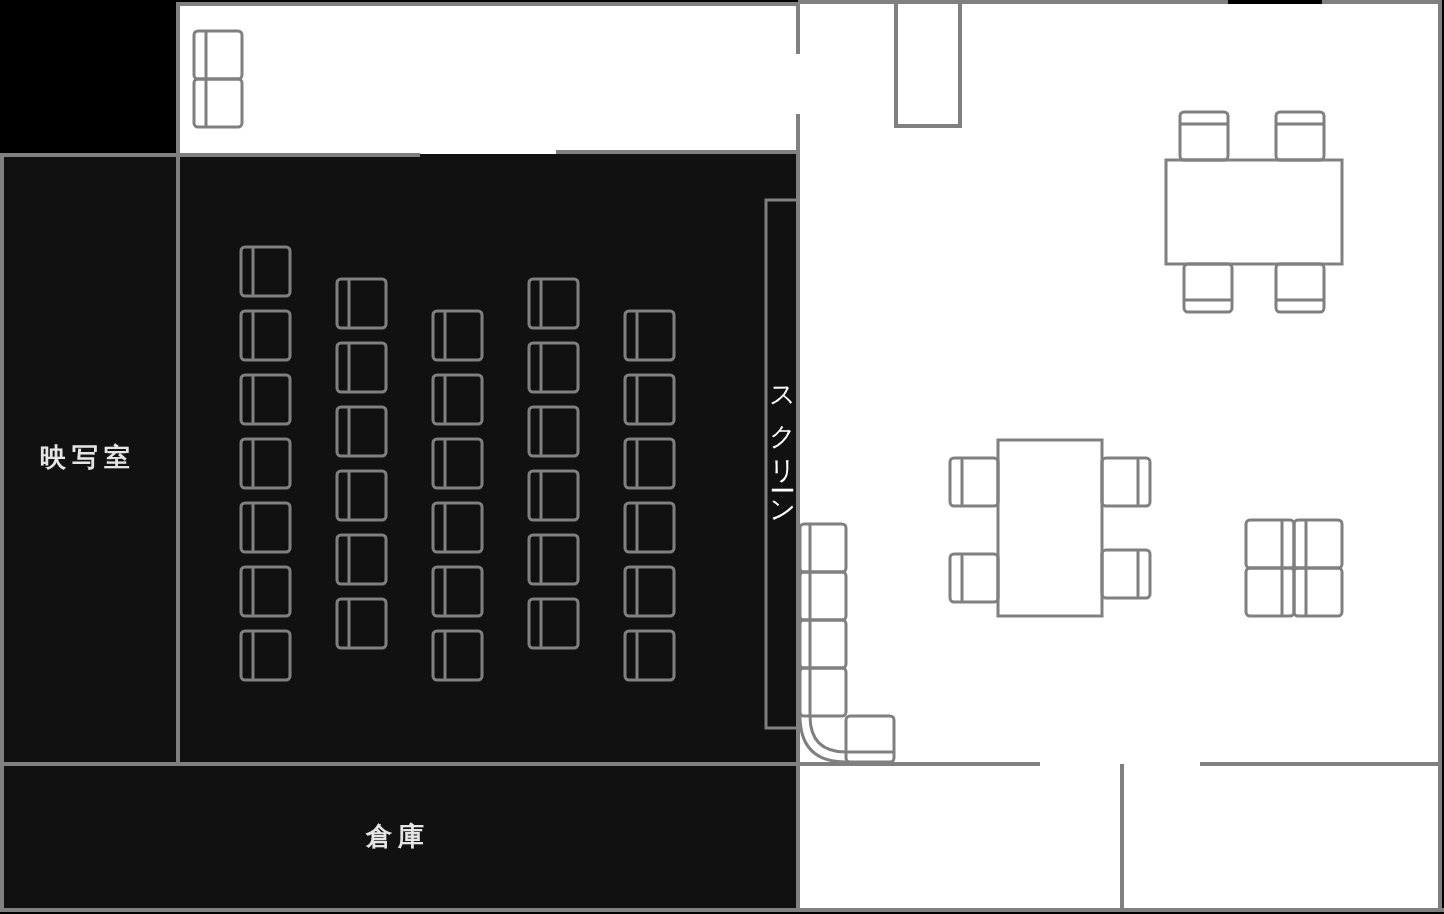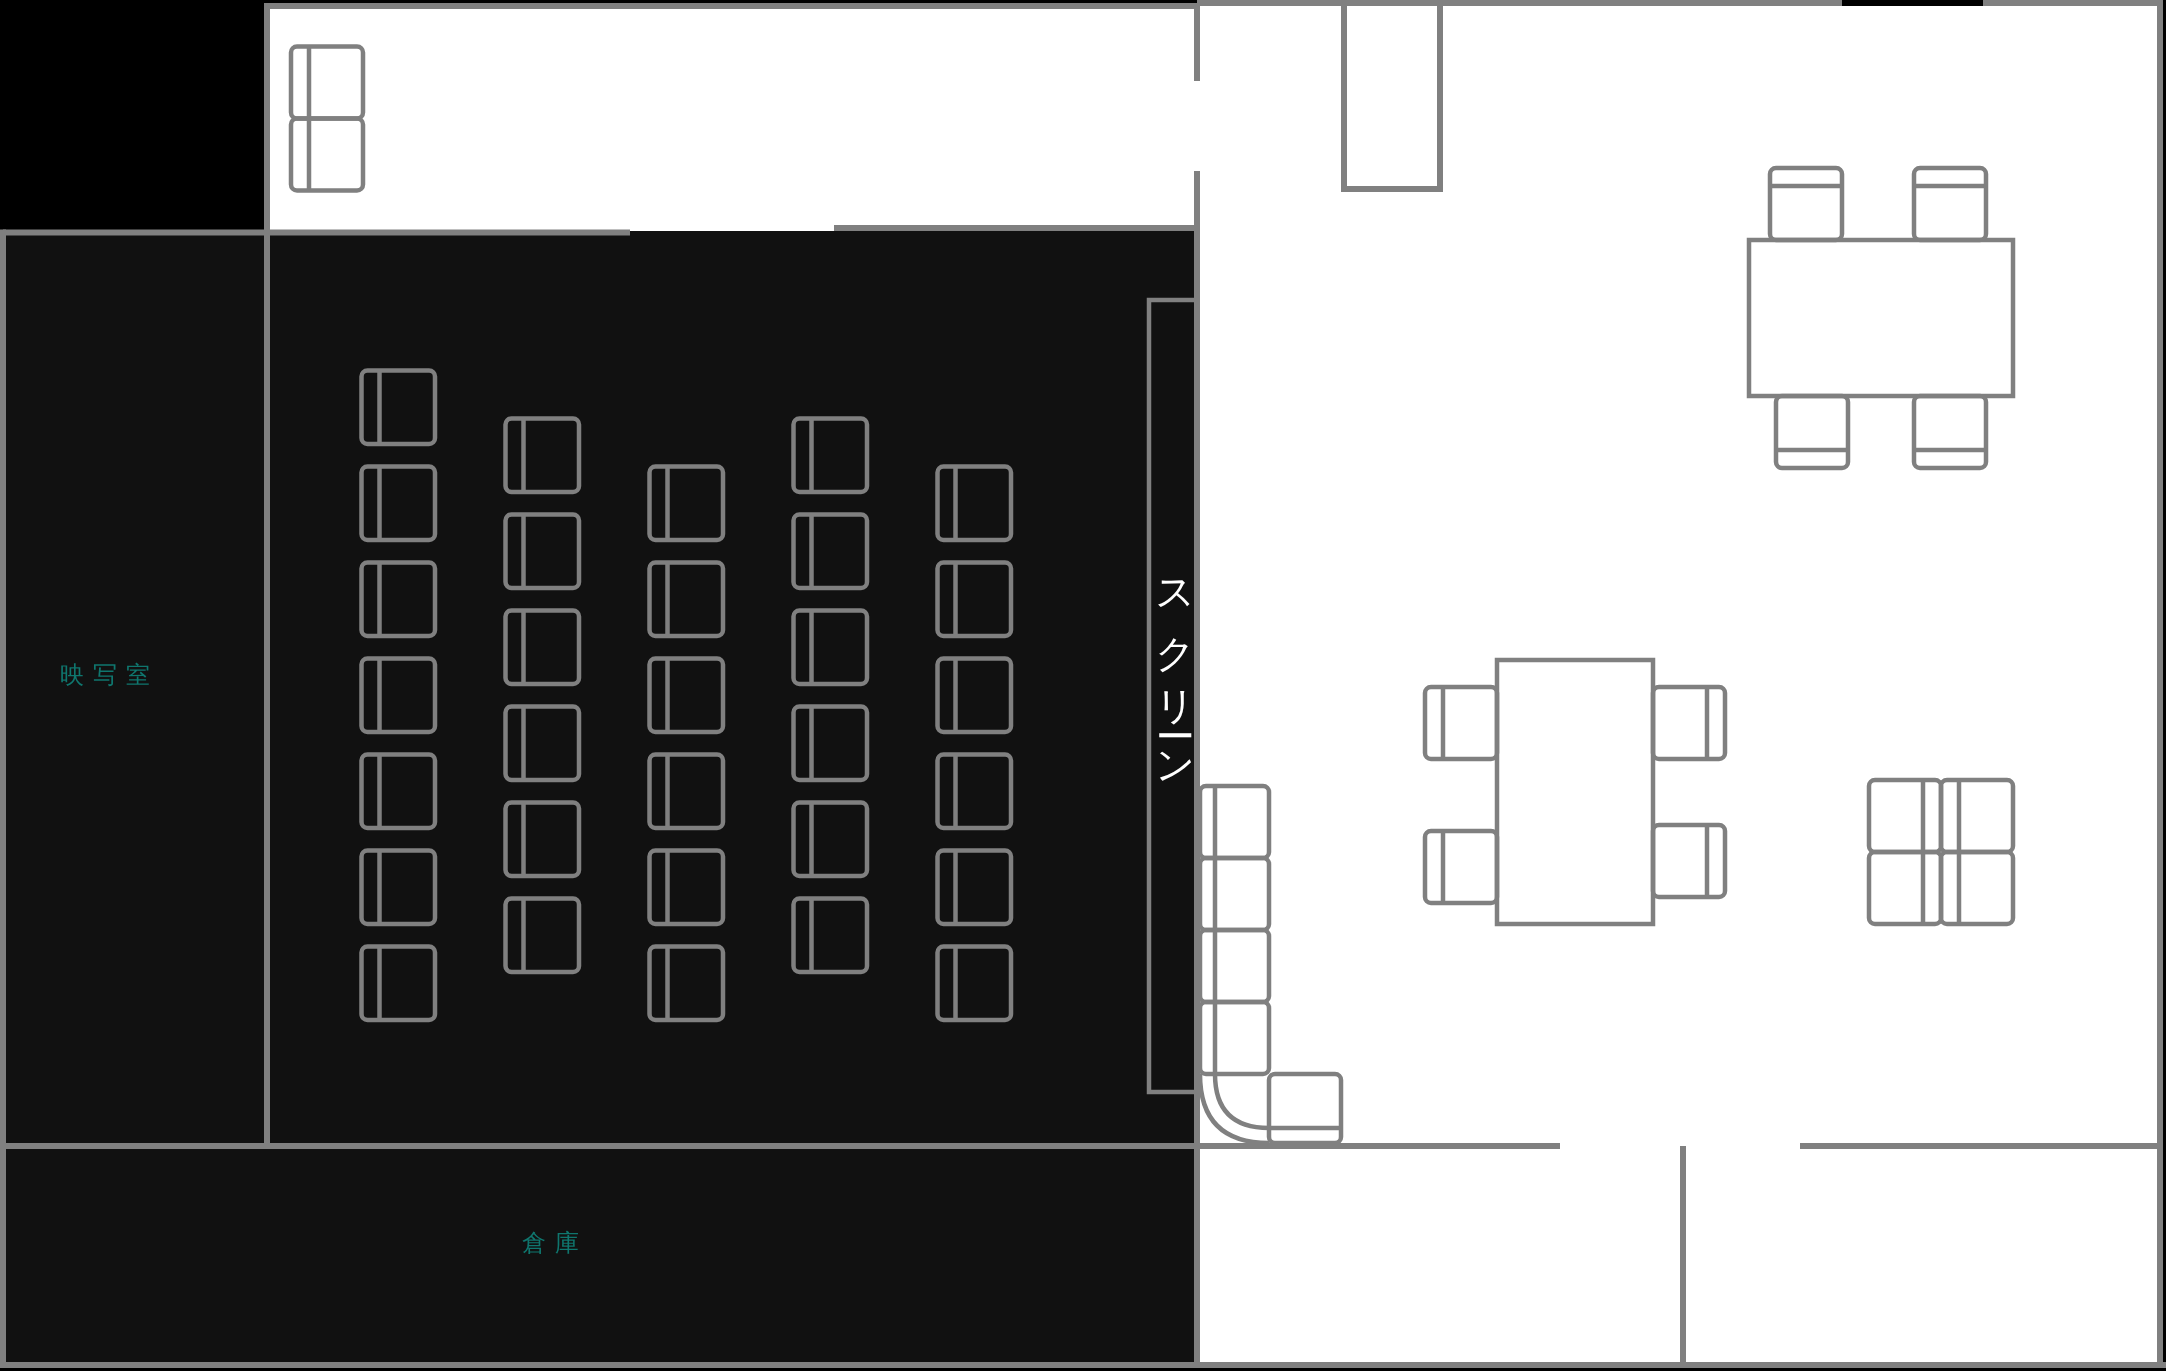--- a/index.html
+++ b/index.html
@@ -1,20 +1,20 @@
 <!DOCTYPE html>
 <html><head>
 <meta charset="utf-8">
 <style>
   html, body { margin: 0; padding: 0; background: #000; }
   body { width: 1444px; height: 914px; overflow: hidden; position: relative; font-family: "DejaVu Sans", sans-serif; }
   svg { position: absolute; left: 0; top: 0; display: block; }
   .wall { stroke: #808080; stroke-width: 4; fill: none; }
   .furn { stroke: #808080; stroke-width: 3; fill: none; }
-  .label { position: absolute; color: #0f766e; font-family: "DejaVu Sans", sans-serif; font-size: 16px; letter-spacing: 6px; white-space: nowrap; }
+  .label { position: absolute; color: #e5e5e5; font-family: "DejaVu Sans", sans-serif; font-size: 26px; letter-spacing: 6px; white-space: nowrap; font-weight: bold; }
   .vlabel { position: absolute; color: #ffffff; font-family: "DejaVu Sans", sans-serif; font-size: 26px; writing-mode: vertical-rl; letter-spacing: 6px; }
 </style>
 </head>
 <body>
 
 <svg width="1444" height="914" viewBox="0 0 1444 914">
 
   <rect x="0" y="0" width="1444" height="914" fill="#000000"></rect>
 
   <rect x="178" y="4" width="620" height="150" fill="#ffffff"></rect>
@@ -231,14 +231,14 @@
     <rect x="800" y="668" width="46" height="48" rx="4"></rect>
     <line x1="810" y1="524" x2="810" y2="716"></line>
     <rect x="846" y="716" width="48" height="46" rx="4"></rect>
     <line x1="846" y1="752" x2="894" y2="752"></line>
     <path d="M 800 716 Q 800 762 846 762"></path>
     <path d="M 810 716 Q 810 752 846 752"></path>
   </g>
 </svg>
 
 <div class="label" style="left:40px; top:440px;">映写室</div>
-<div class="label" style="left:348px; top:819px;">倉庫</div>
+<div class="label" style="left:366px; top:819px;">倉庫</div>
 <div class="vlabel" style="left:766px; top:370px;">スクリーン</div>
 
 </body></html>

